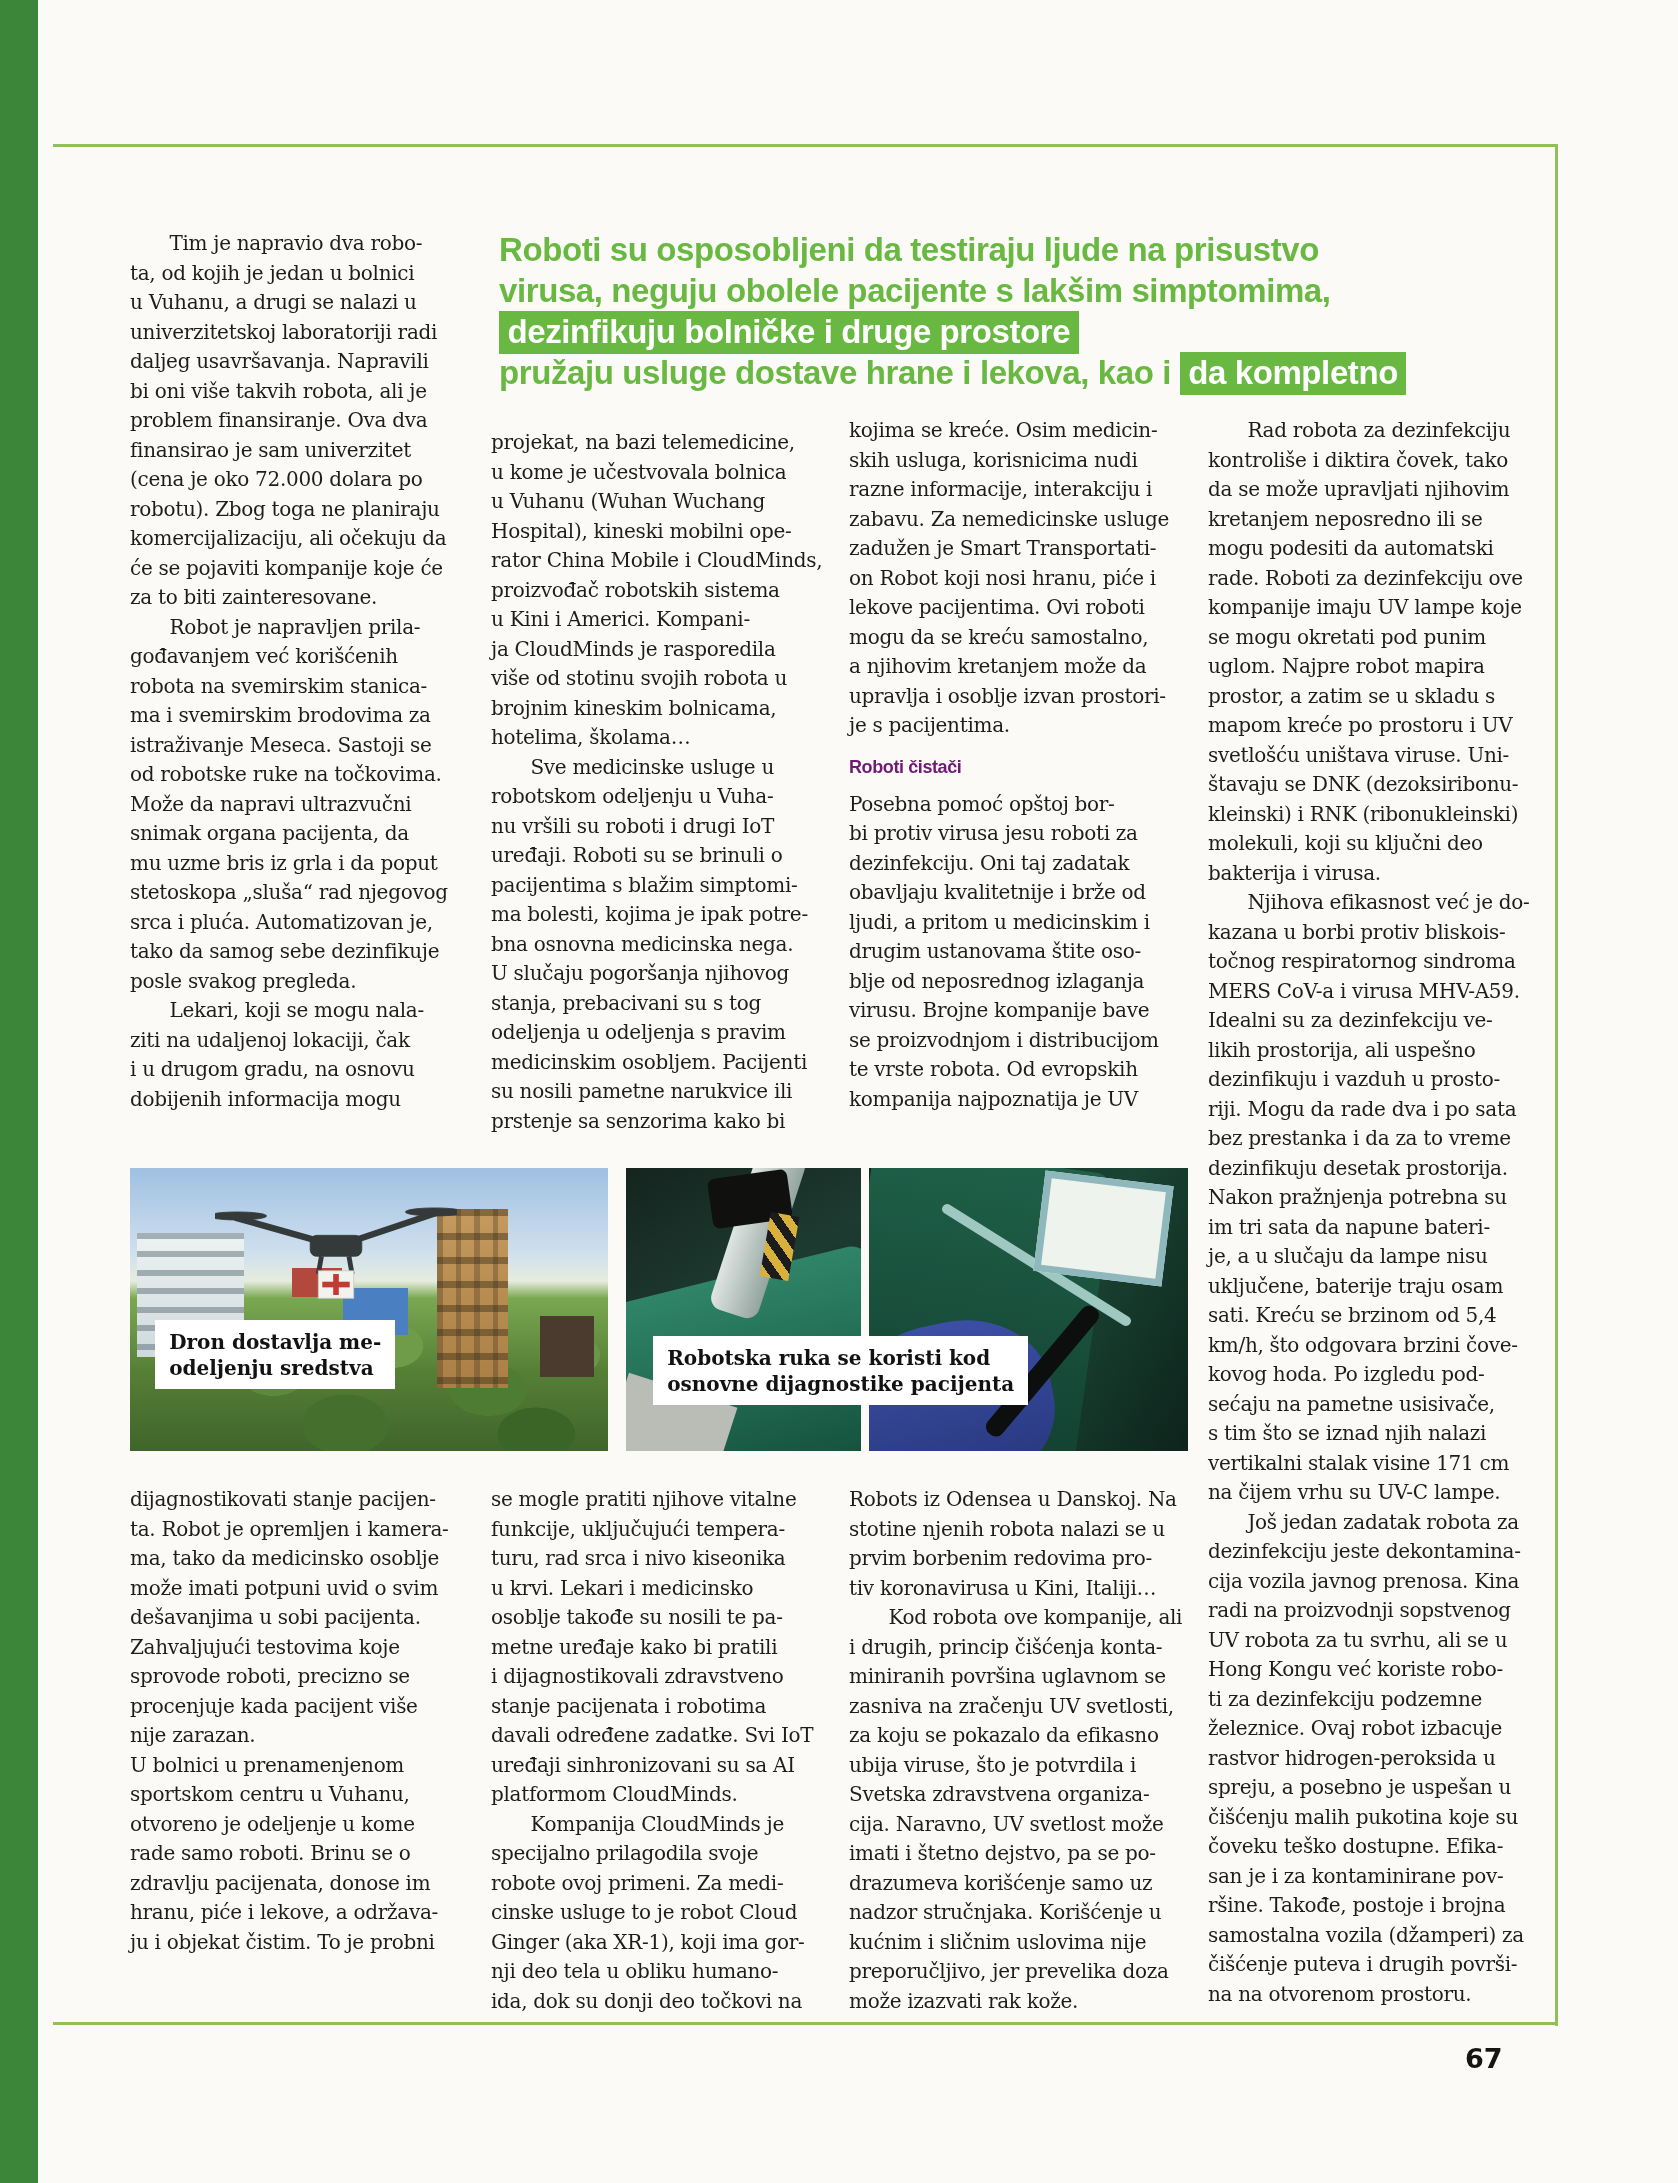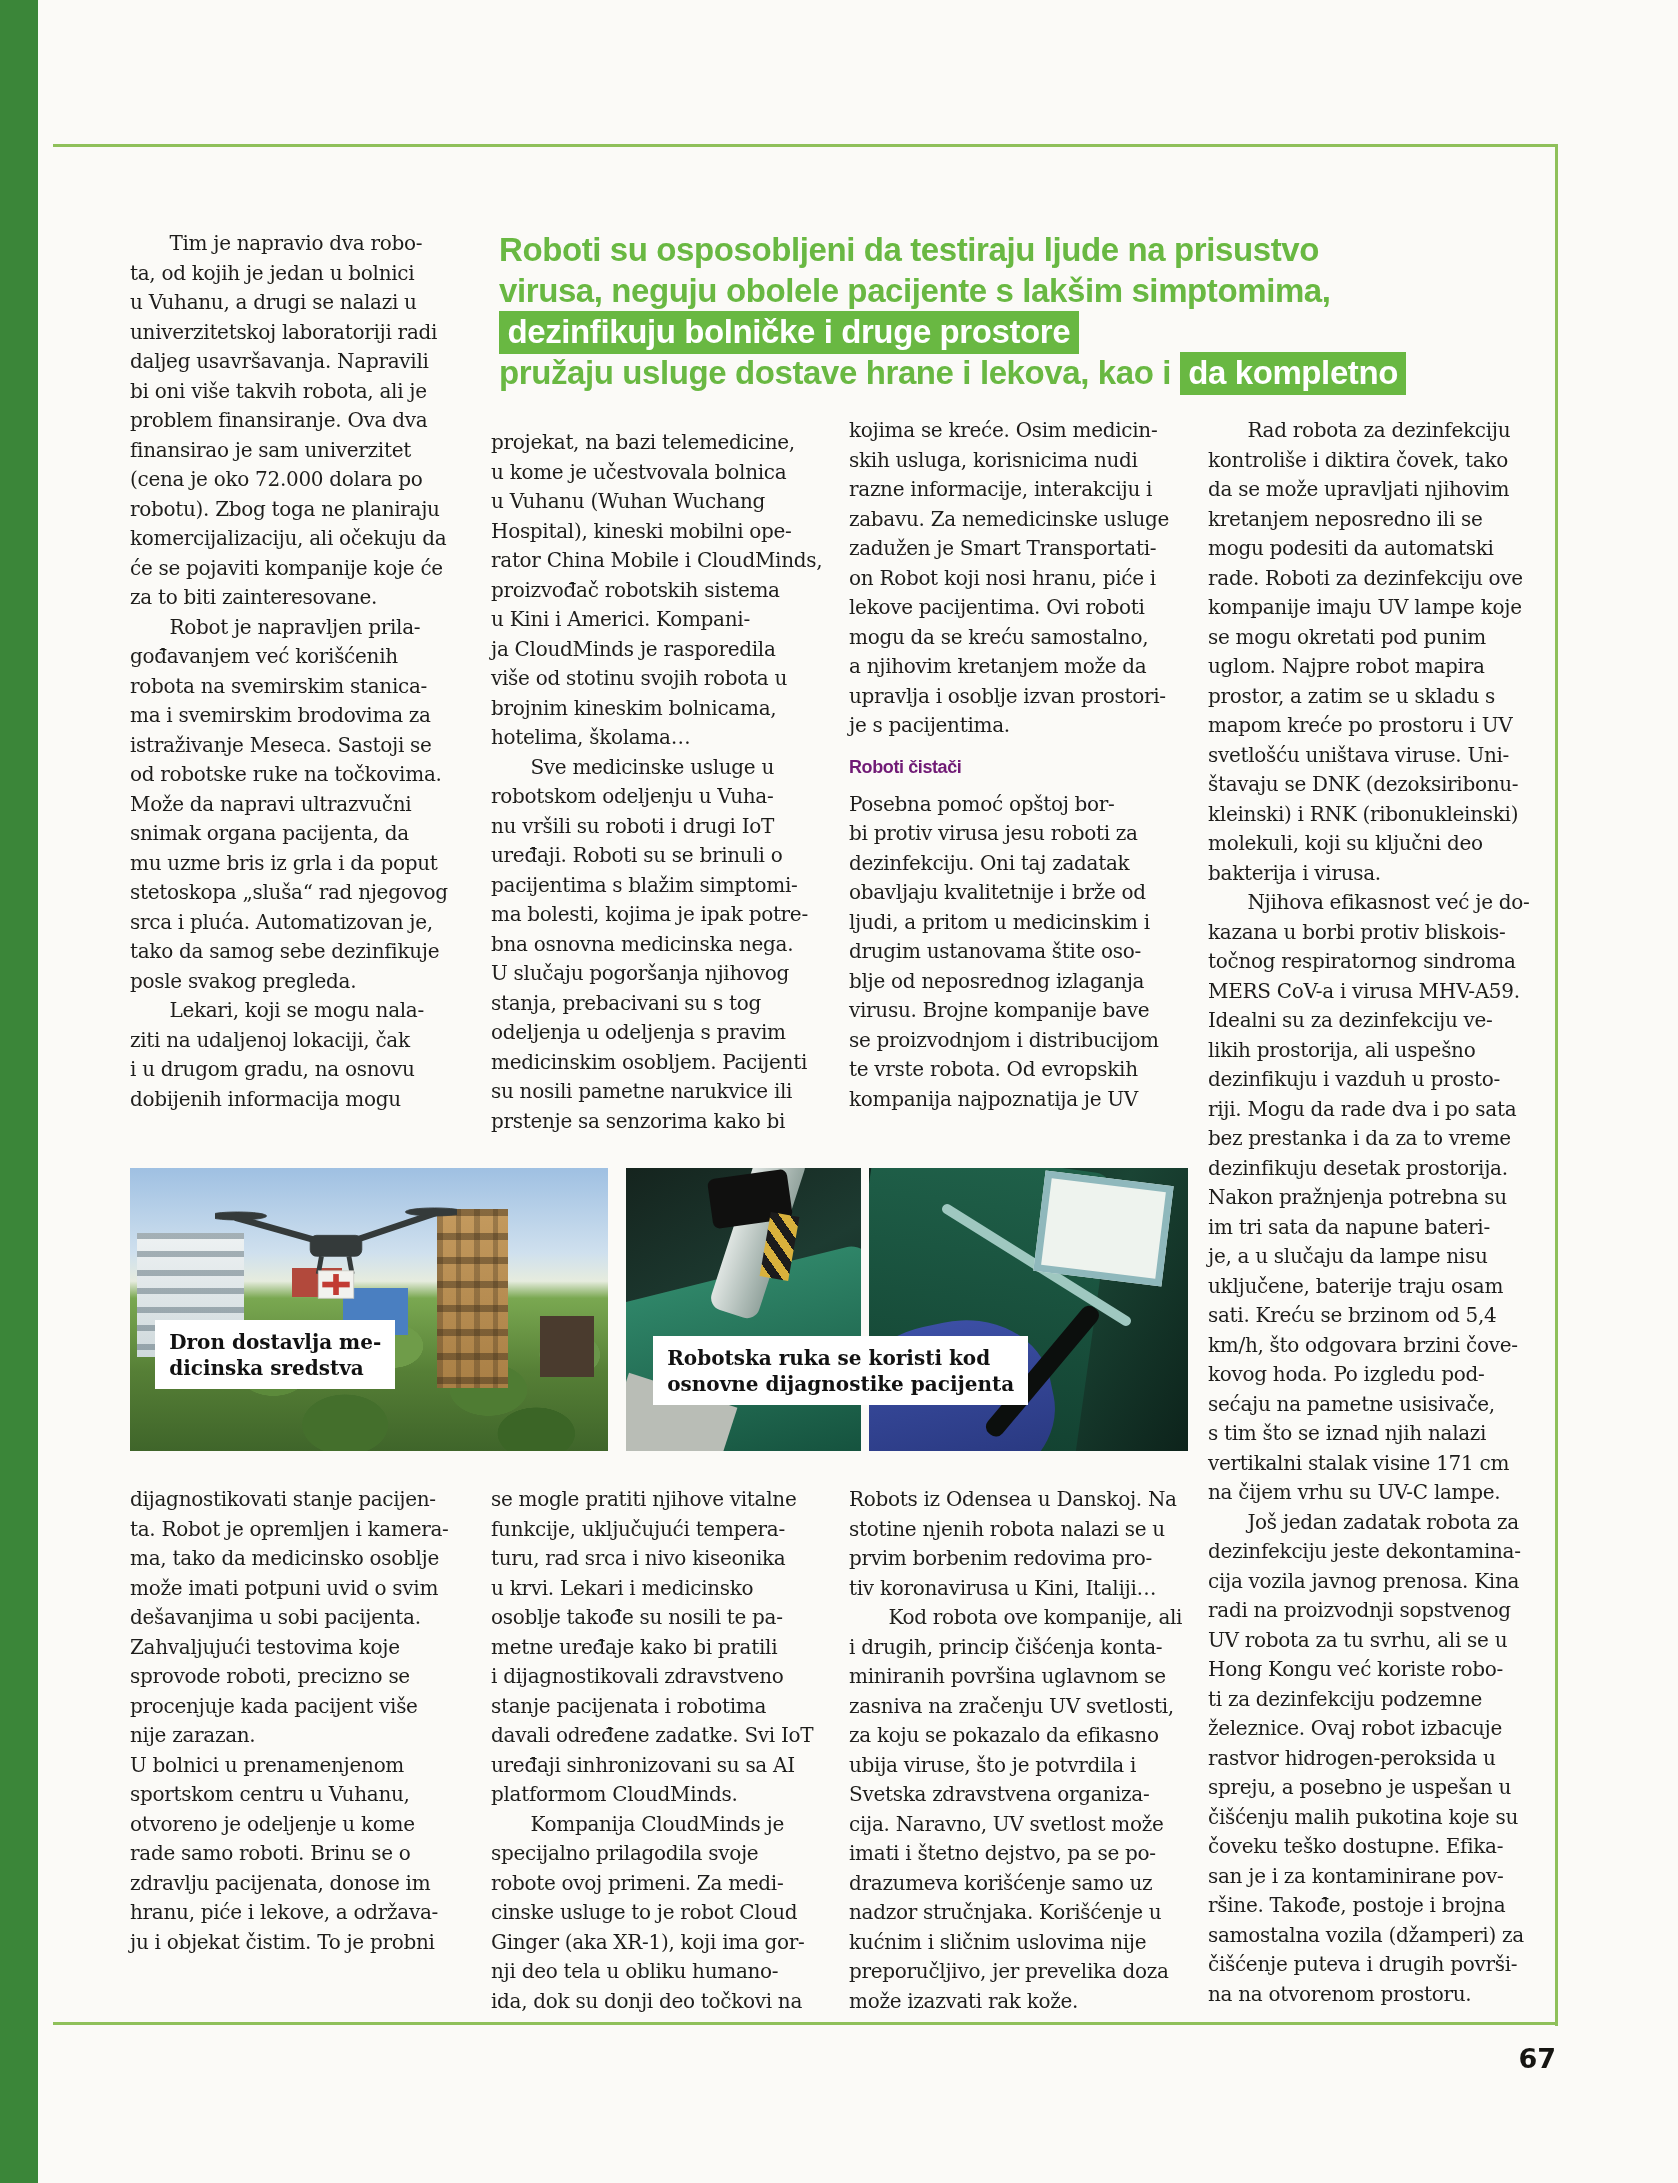--- a/index.html
+++ b/index.html
@@ -96,21 +96,21 @@
 
   .caption{
     position:absolute;background:#ffffff;padding:8.5px 14.2px;
     font-family:"DejaVu Serif",serif;font-weight:700;color:#121212;
     font-size:20px;line-height:26px;white-space:pre;z-index:5;
   }
   .caption-a{left:155px;top:1320px;}
   .caption-b{left:653px;top:1336px;}
 
   .page-number{
-    position:absolute;left:1465px;top:2043px;width:91px;text-align:right;
+    position:absolute;left:1465px;top:2043px;width:91px;
     font-family:"DejaVu Sans",sans-serif;font-weight:700;font-size:27px;color:#161512;
   }
 </style>
 </head>
 <body>
 
 <div class="page">
   <div class="side-bar"></div>
   <div class="rule rule-top"></div>
   <div class="rule rule-right"></div>
@@ -302,21 +302,21 @@
   <div class="photo photo-c">
     <div class="plant-c"></div>
     <div class="drape-c"></div>
     <div class="blanket-c"></div>
     <div class="rail-c"></div>
     <div class="arm-dark-c"></div>
     <div class="tablet-c"></div>
   </div>
 
   <div class="caption caption-a">Dron dostavlja me-
-dicinska sredstva</div>
+odeljenju sredstva</div>
   <div class="caption caption-b">Robotska ruka se koristi kod
 osnovne dijagnostike pacijenta</div>
 
   <div class="col" style="left:130px;top:1485px;">
     <div class="body-text">dijagnostikovati stanje pacijen-
 ta. Robot je opremljen i kamera-
 ma, tako da medicinsko osoblje
 može imati potpuni uvid o svim
 dešavanjima u sobi pacijenta.
 Zahvaljujući testovima koje

